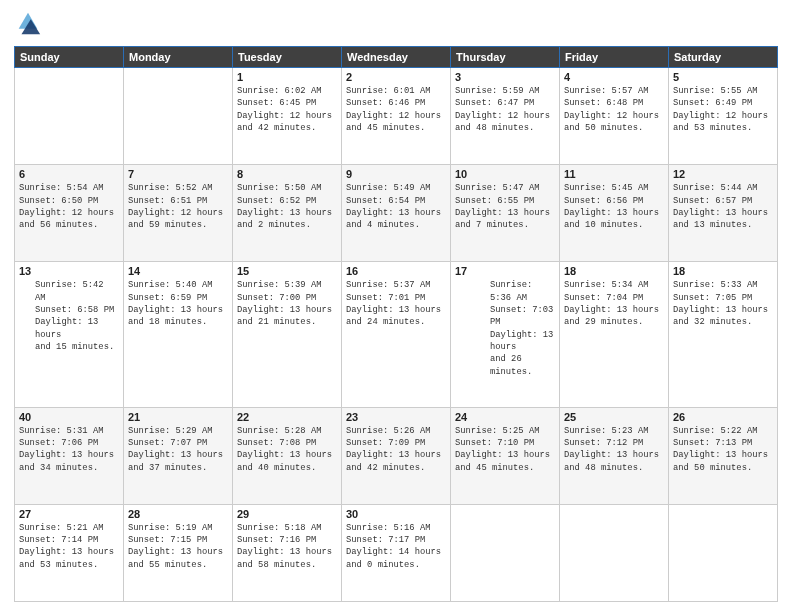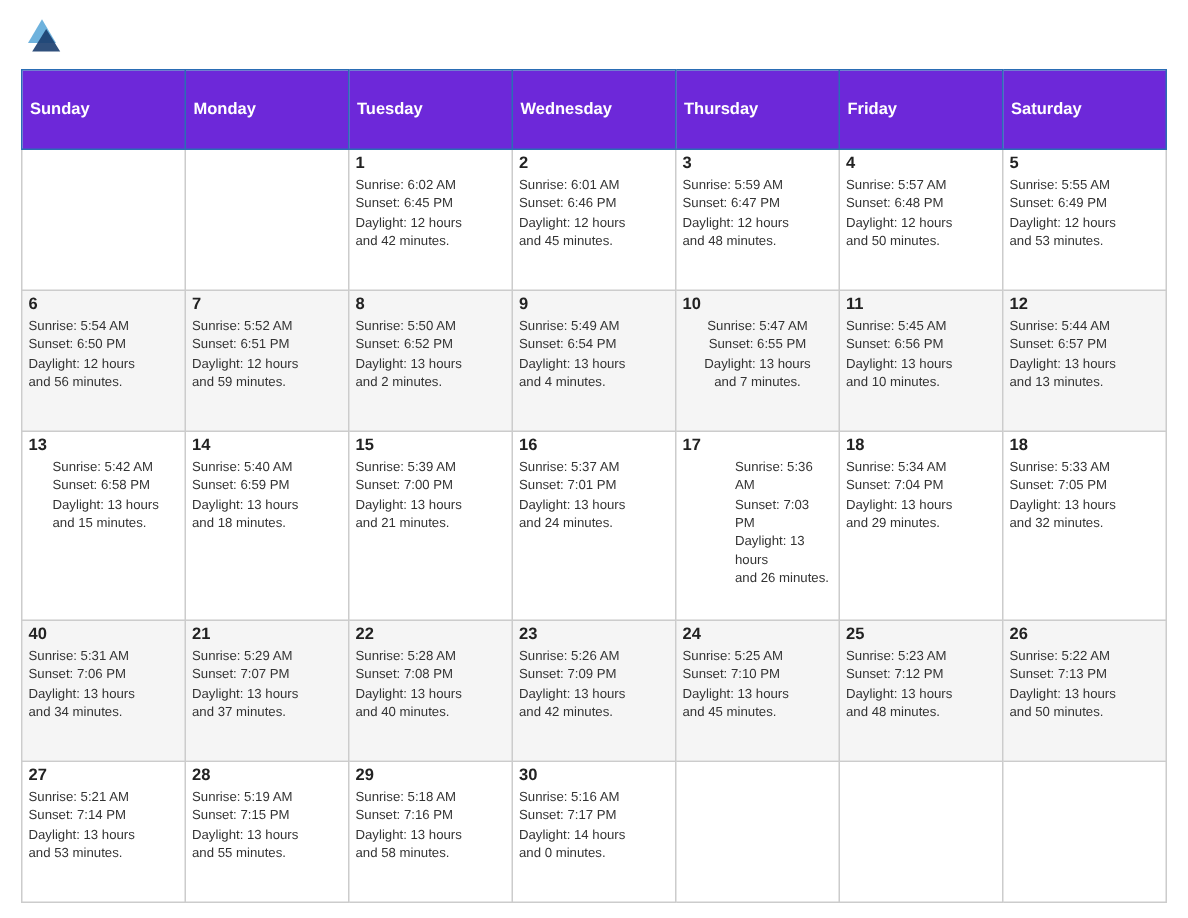--- a/index.html
+++ b/index.html
@@ -53,24 +53,24 @@
       font-size: 13px;
       color: #444;
     }
     .calendar {
       width: 100%;
       border-collapse: collapse;
       flex: 1;
       font-size: 9.5px;
     }
     .calendar th {
-      background: #6d28d9;
+      background: #404040;
       color: #fff;
       text-align: left;
-      padding: 20px 5px;
+      padding: 4px 5px;
       font-size: 11px;
       font-weight: bold;
       border: 1px solid #2a6db5;
     }
     .calendar td {
       border: 1px solid #ccc;
       vertical-align: top;
       padding: 3px 4px;
       width: calc(100% / 7);
       height: 80px;
@@ -79,20 +79,21 @@
       font-size: 11px;
       font-weight: bold;
       color: #222;
       display: block;
       margin-bottom: 2px;
     }
     .cell-info {
       color: #333;
       font-size: 8.8px;
       line-height: 1.4;
+      font-family: Liberation Mono, monospace;
     }
     .empty-cell {
       background: #f9f9f9;
     }
     .week-row td {
       background: #fff;
     }
     .week-row:nth-child(even) td {
       background: #f5f5f5;
     }
@@ -194,21 +195,21 @@
           </td>
           <td>
             <span class="day-num">9</span>
             <div class="cell-info" style="white-space: pre-line;">Sunrise: 5:49 AM
 Sunset: 6:54 PM
 Daylight: 13 hours
 and 4 minutes.</div>
           </td>
           <td>
             <span class="day-num">10</span>
-            <div class="cell-info" style="white-space: pre-line; text-align: center;">Sunrise: 5:47 AM
+            <div class="cell-info" style="white-space: pre-line;">Sunrise: 5:47 AM
 Sunset: 6:55 PM
 Daylight: 13 hours
 and 7 minutes.</div>
           </td>
           <td>
             <span class="day-num">11</span>
             <div class="cell-info" style="white-space: pre-line;">Sunrise: 5:45 AM
 Sunset: 6:56 PM
 Daylight: 13 hours
 and 10 minutes.</div>

